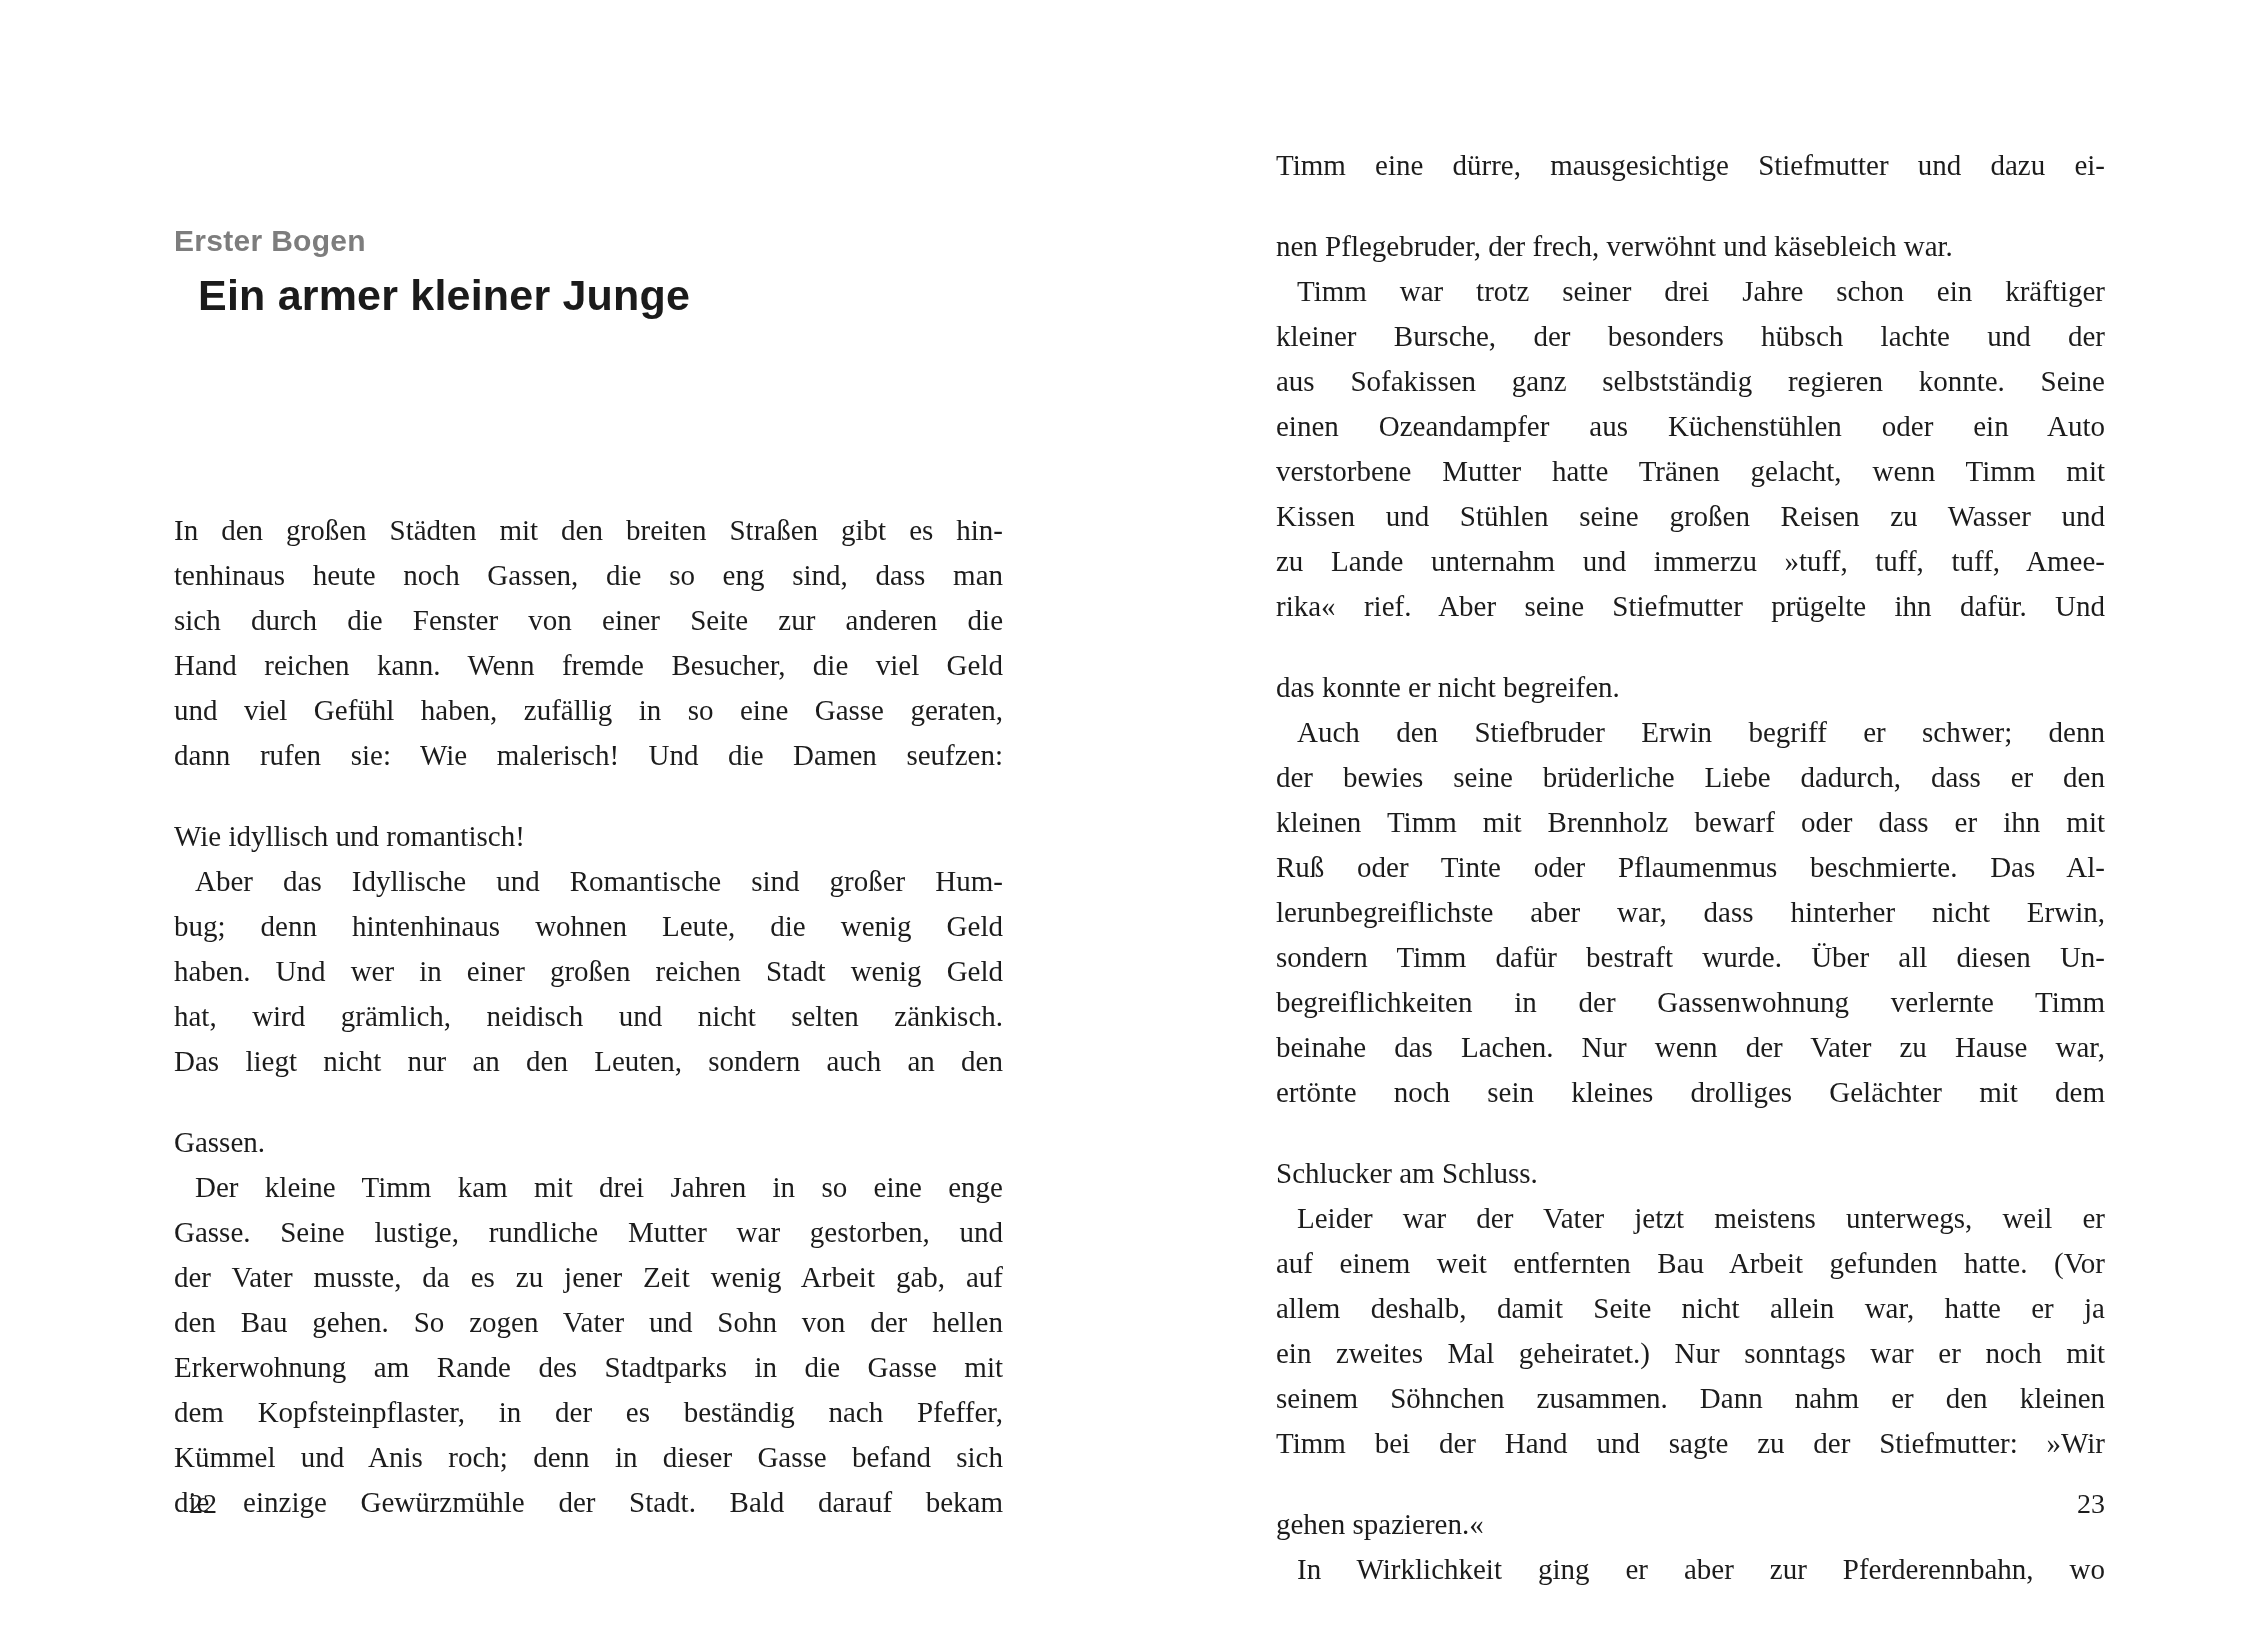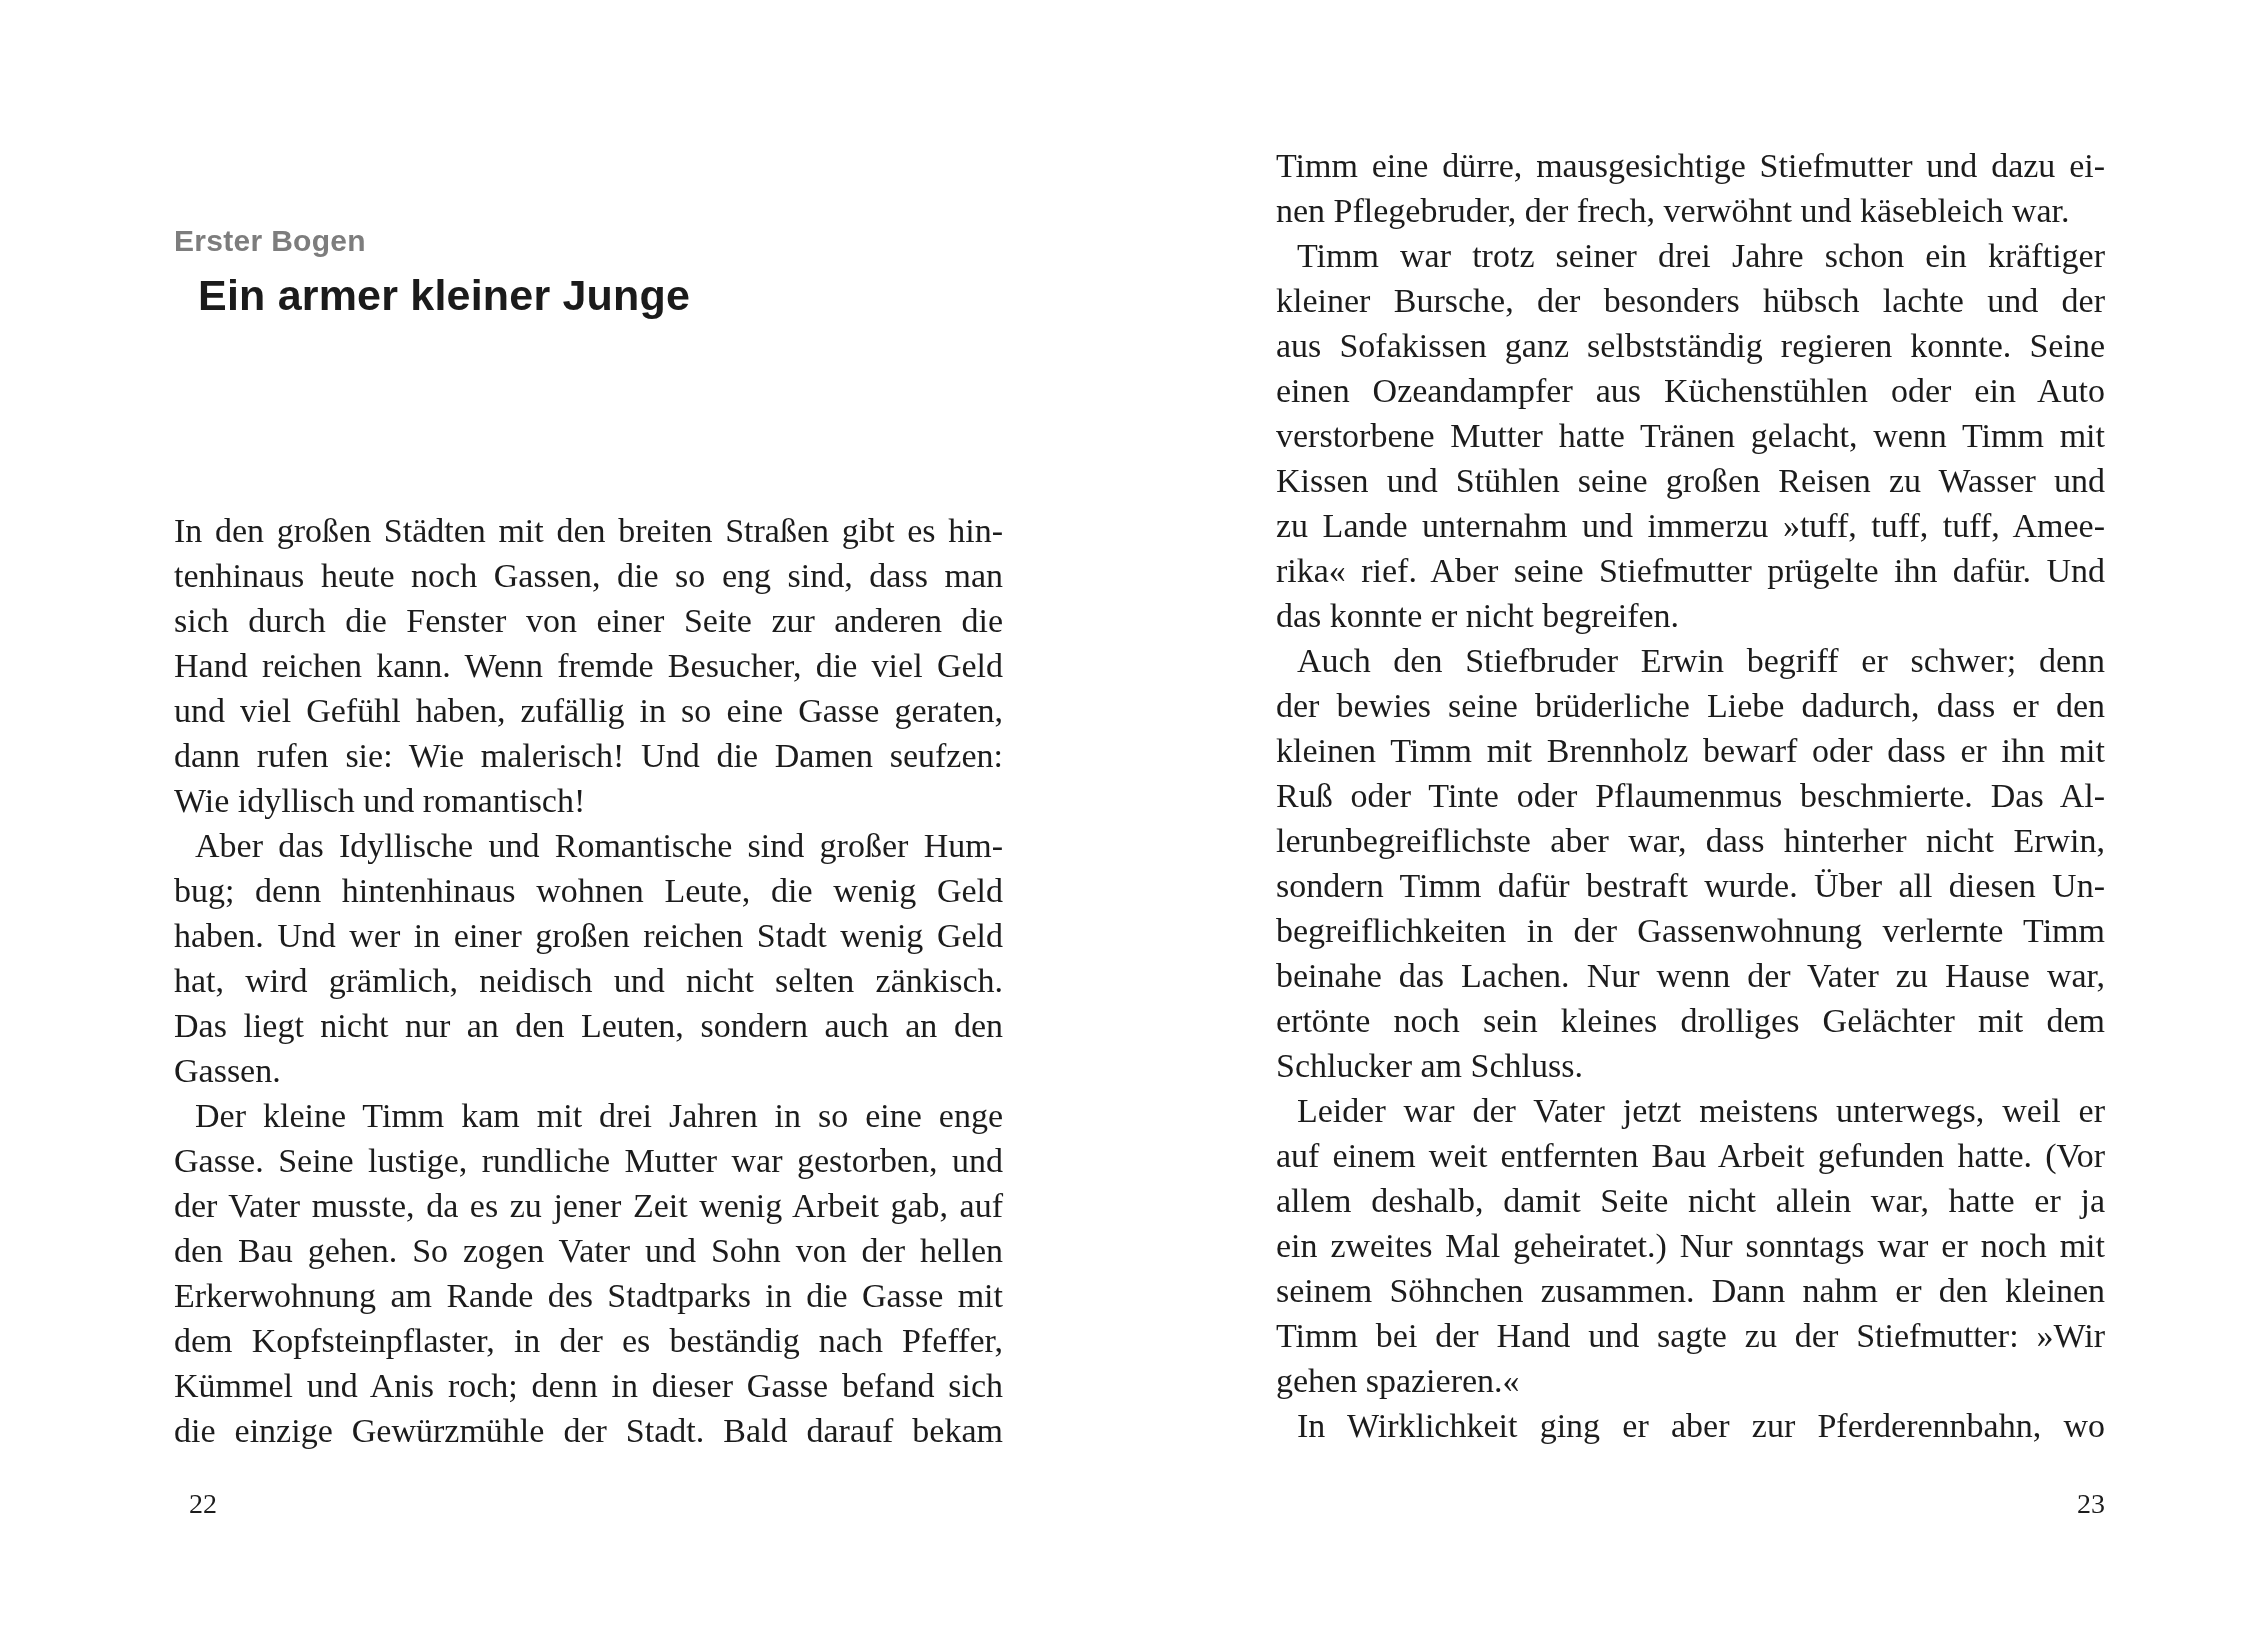--- a/index.html
+++ b/index.html
@@ -51,34 +51,34 @@
     line-height: 1.05;
     color: #1b1b1b;
     letter-spacing: 0.2px;
     margin-left: 24px;
   }
 
   .body-text {
     position: absolute;
     left: 0;
     width: 100%;
-    font-size: 34px;
+    font-size: 29px;
     line-height: 45px;
     color: #1c1c1c;
   }
   .page-left  .body-text { top: 508px; }
   .page-right .body-text { top: 143px; }
 
   .para { margin: 0; padding: 0; }
   .line {
     text-align: justify;
     text-align-last: justify;
     white-space: normal;
   }
-  .line.final { text-align-last: left; }
+  .line.final { text-align-last: left; margin-top: 36px; }
   .line.indent { text-indent: 21px; }
 
   .page-number {
     position: absolute;
     top: 1490px;
     font-size: 28px;
     line-height: 1;
     color: #1c1c1c;
   }
   .page-left  .page-number { left: 15px;  text-align: right; }

